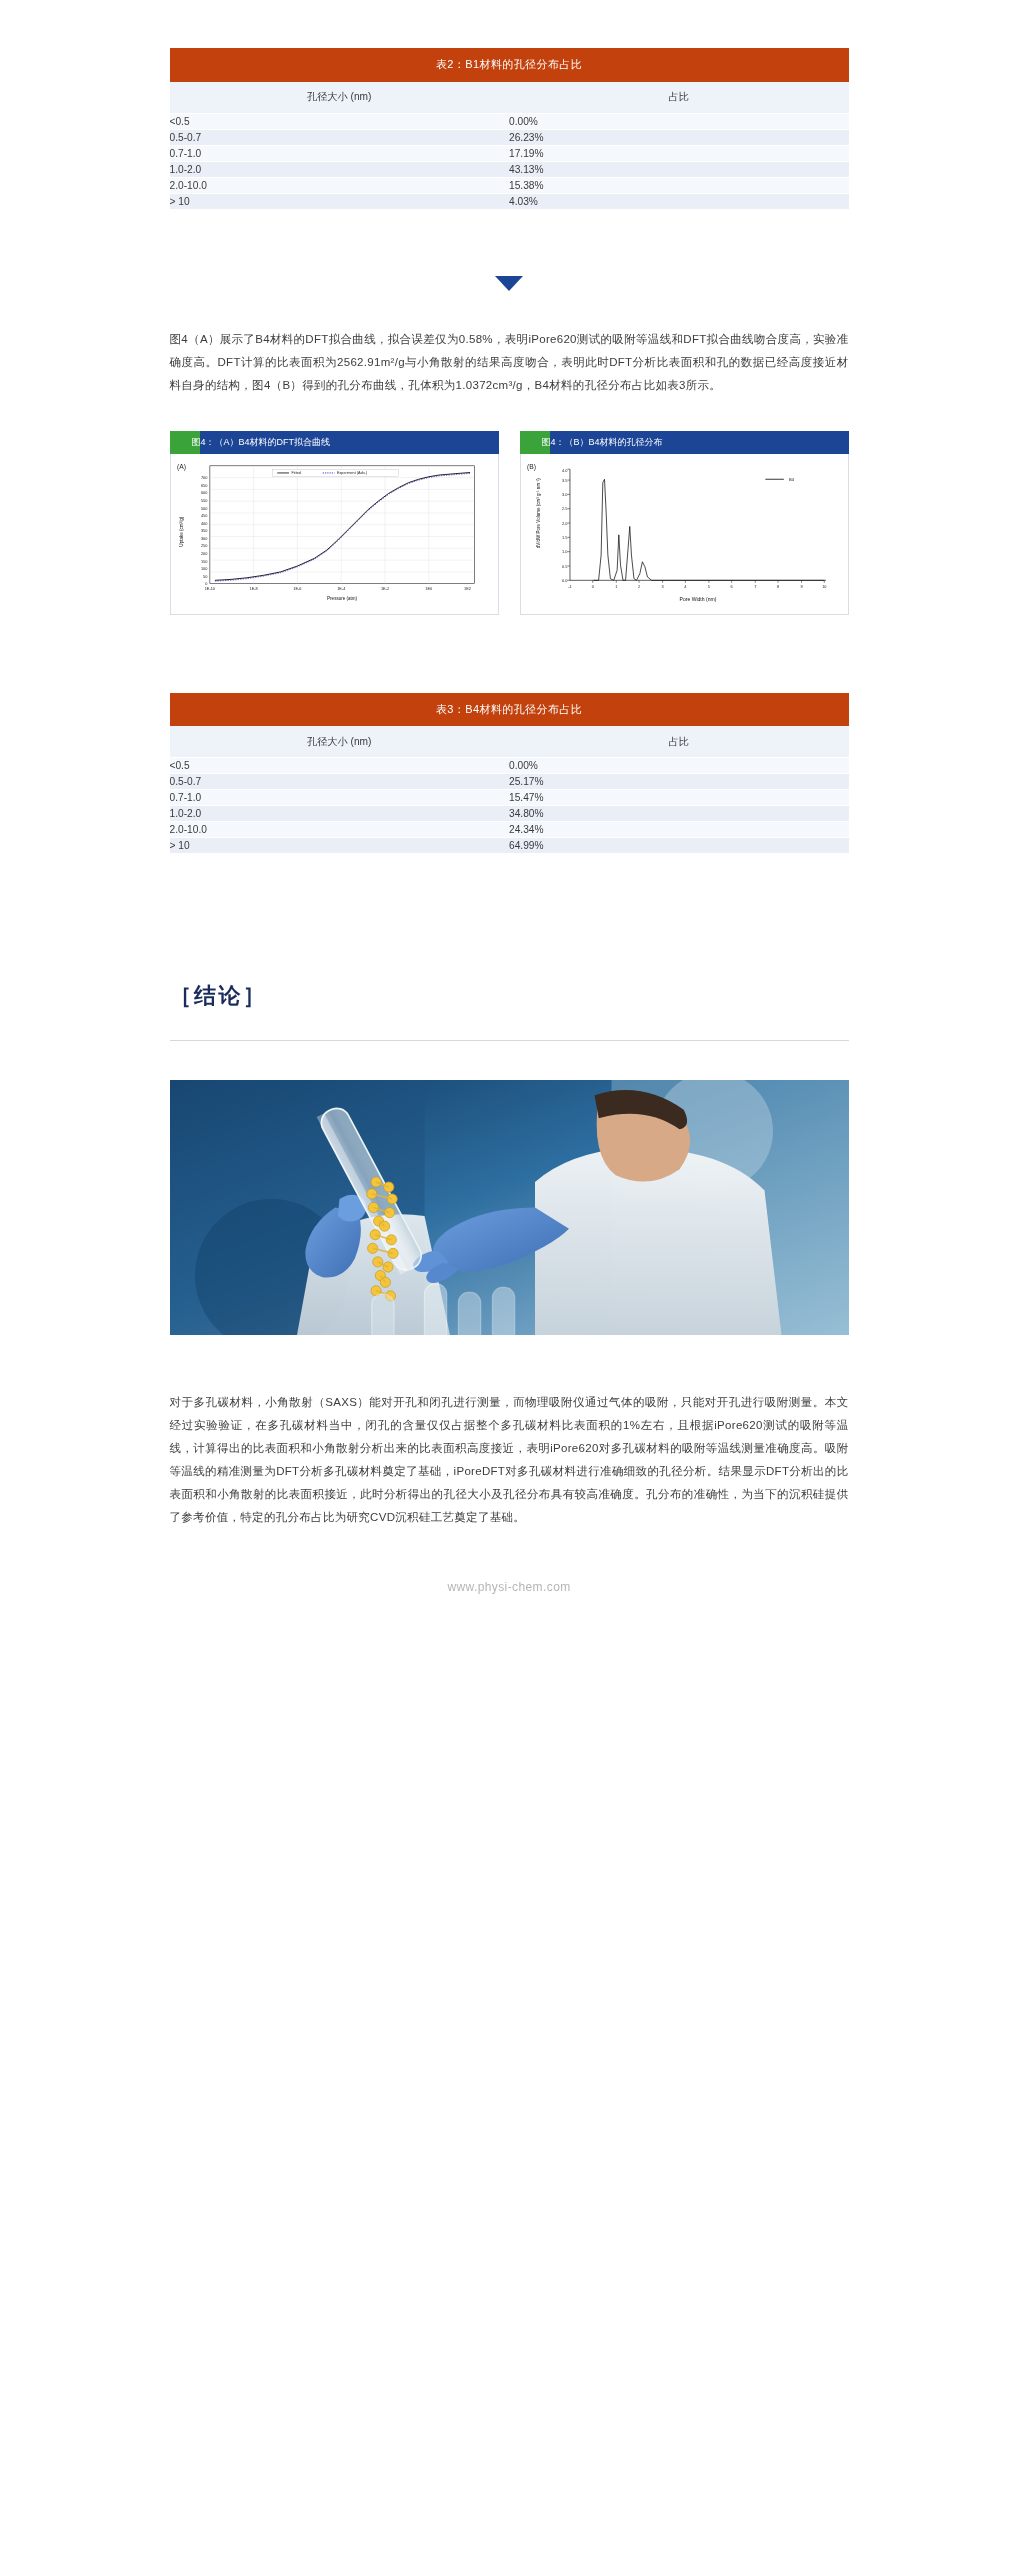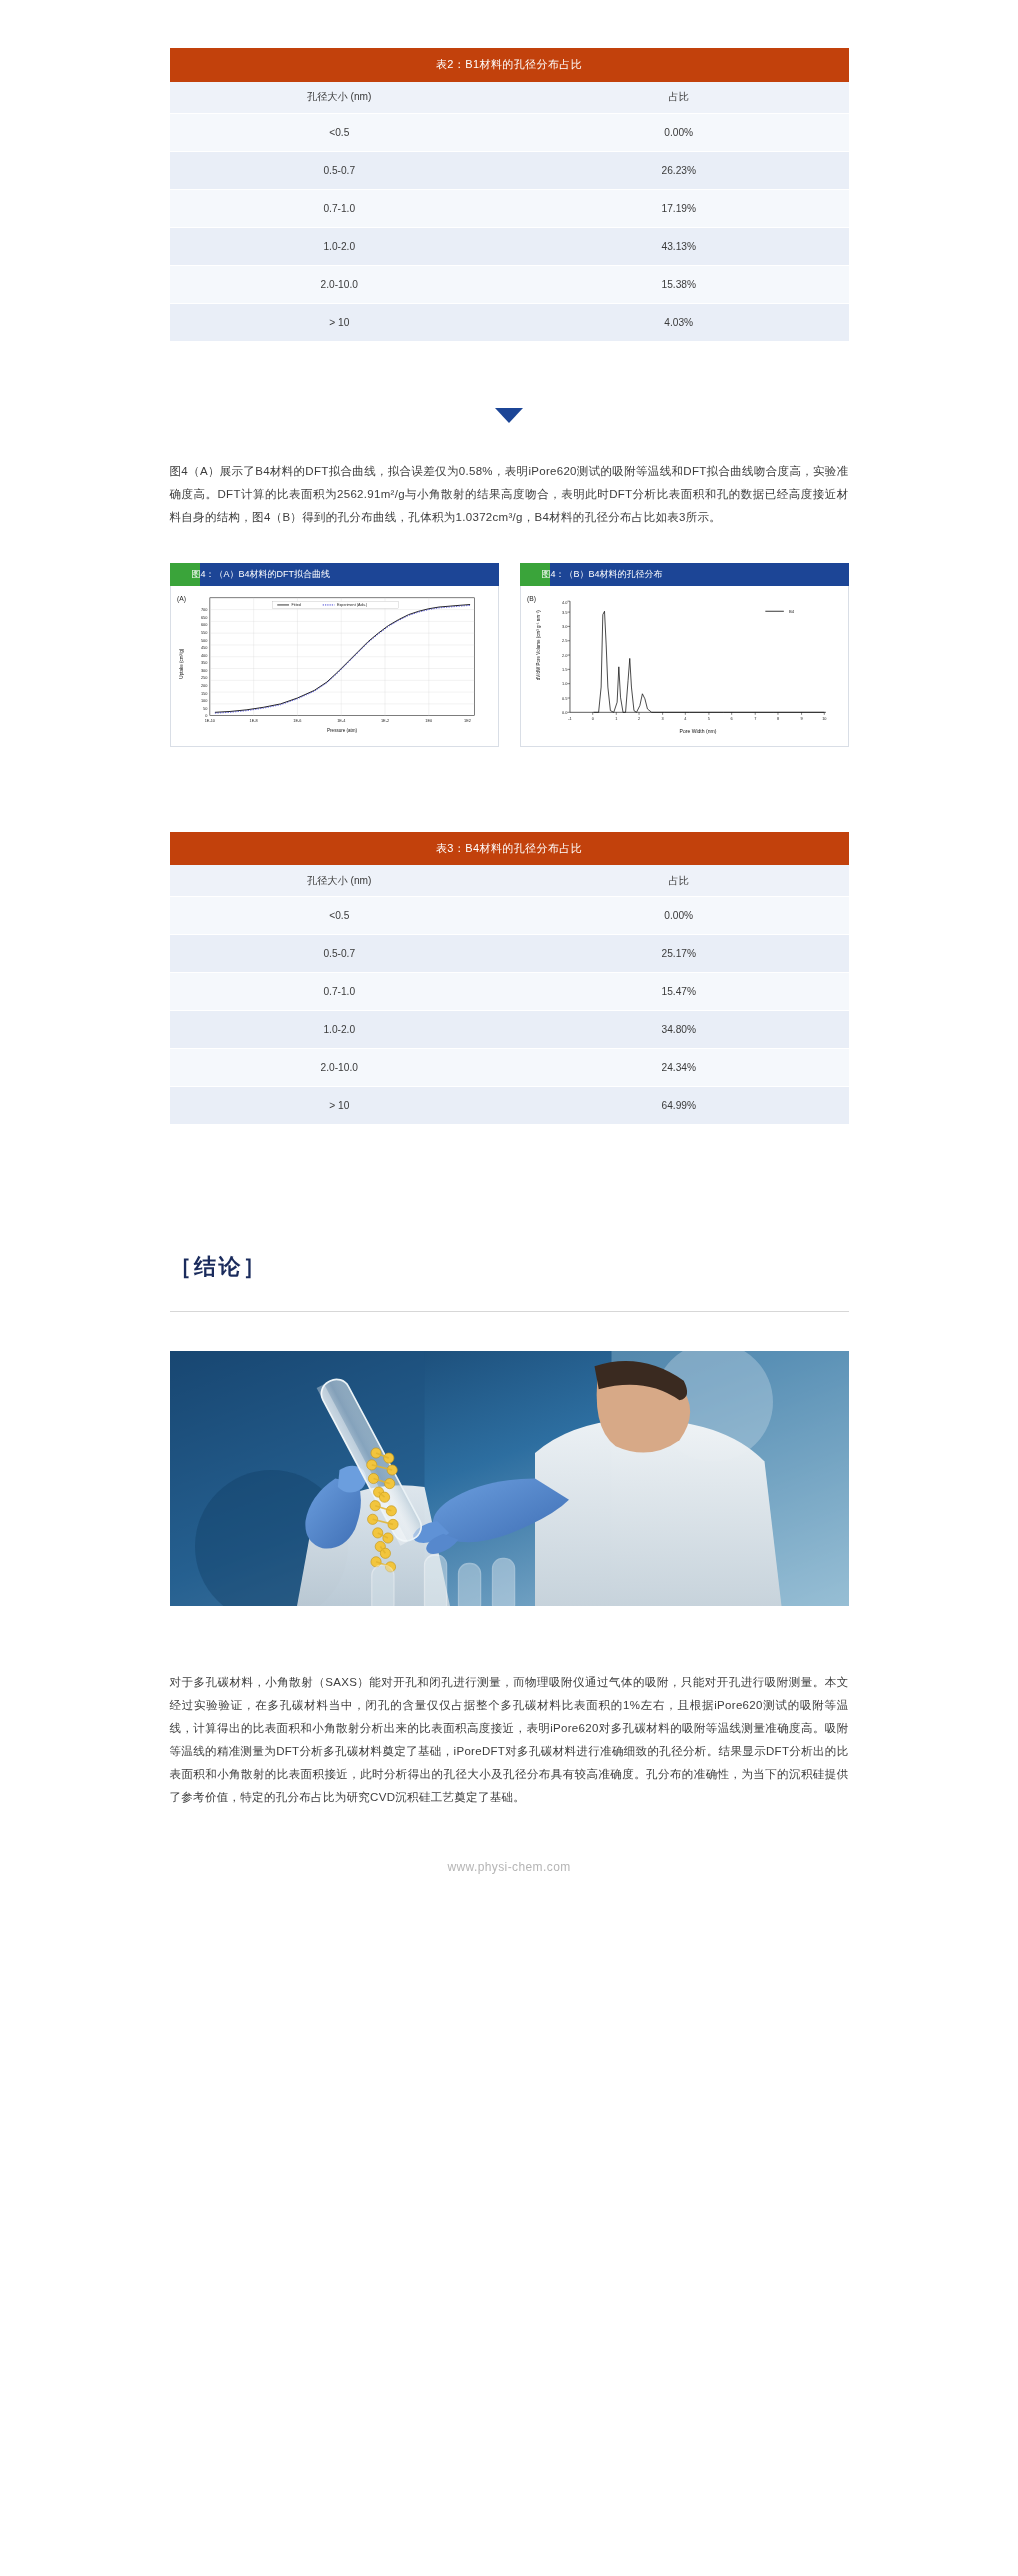--- a/index.html
+++ b/index.html
@@ -42,22 +42,22 @@
     background: #eef2f9;
     color: #3a3a3a;
     font-size: 10.2px;
     font-weight: normal;
     padding: 8.5px 0;
     border-bottom: 0.8px solid #ffffff;
   }
   .tbl td {
     font-size: 10.2px;
     color: #3a3a3a;
-    text-align: center;
-    padding: 13px 0;
+    text-align: left;
+    padding: 2px 0;
     border-bottom: 0.8px solid #ffffff;
   }
   .tbl tbody tr:nth-child(odd)  td { background: #f5f8fc; }
   .tbl tbody tr:nth-child(even) td { background: #e9eef7; }
   .tbl th:first-child, .tbl td:first-child { width: 50%; }
 
   
   .chevron-wrap {
     width: 100%;
     text-align: center;
@@ -67,32 +67,32 @@
     display: inline-block;
     width: 0; height: 0;
     border-left: 14.4px solid transparent;
     border-right: 14.4px solid transparent;
     border-top: 15.3px solid #1c4596;
   }
 
   
   .para {
     width: 679px;
-    margin: 17px auto;
+    margin: 8px auto;
     font-size: 11.5px;
     line-height: 2.0;
     color: #3c3c3c;
     text-align: justify;
     letter-spacing: 0.3px;
   }
 
   
   .figs {
     width: 679px;
-    margin: 34px auto 7px auto;
+    margin: 34px auto 0 auto;
     display: flex;
     justify-content: space-between;
   }
   .fig {
     width: 329px;
   }
   .fig-cap {
     background: linear-gradient(90deg,#3aa43a 0%, #3aa43a 9%, #1c4596 9%, #1c4596 100%);
     color: #fff;
     font-size: 9px;

